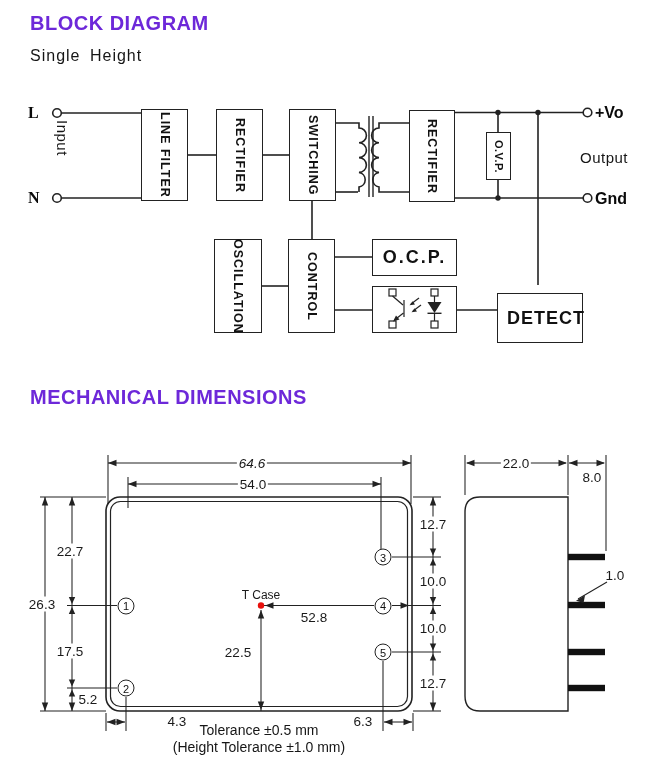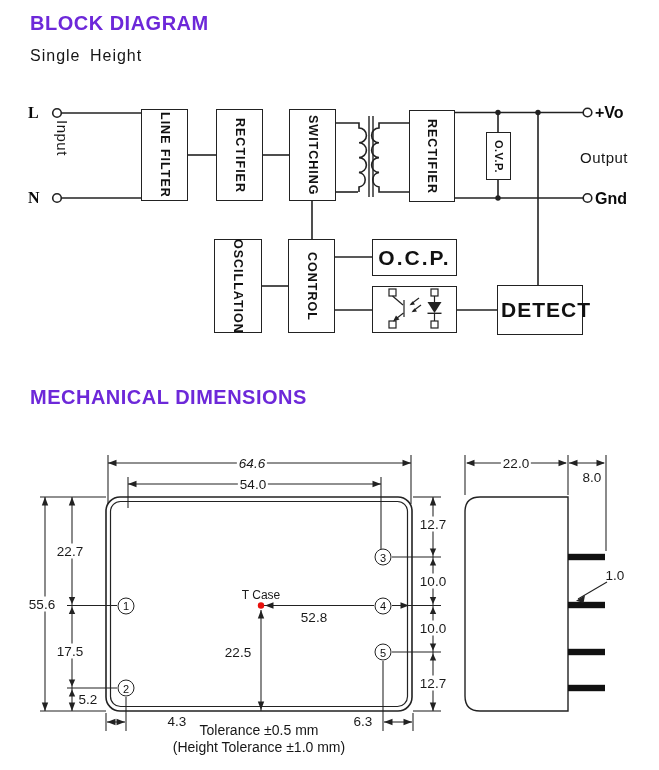--- a/index.html
+++ b/index.html
@@ -4,21 +4,21 @@
 <style>
   html,body{margin:0;padding:0;background:#fff;}
   #page{position:relative;width:659px;height:770px;background:#fff;overflow:hidden;
         font-family:"Liberation Sans",sans-serif;color:#111;}
   .title{position:absolute;font:700 20px "Liberation Sans",sans-serif;letter-spacing:.5px;color:#6d28d9;white-space:nowrap;}
   .subtitle{position:absolute;font:400 16px "Liberation Sans",sans-serif;letter-spacing:1px;word-spacing:4px;color:#161616;white-space:nowrap;}
   .blk{position:absolute;box-sizing:border-box;border:1.8px solid #222;background:#fff;
        display:flex;align-items:center;justify-content:center;
        font:700 12.5px "Liberation Sans",sans-serif;letter-spacing:1px;color:#111;text-align:center;}
   .vert{writing-mode:vertical-rl;}
-  .hlabel{letter-spacing:2px;font-size:21px;}
+  .hlabel{letter-spacing:2px;font-size:18px;}
   .term{position:absolute;font:700 16px "Liberation Sans",sans-serif;color:#0a0a0a;white-space:nowrap;}
   .term.serif{font:600 16px "Liberation Serif",serif;}
   .plain{position:absolute;font:400 15px "Liberation Sans",sans-serif;letter-spacing:.5px;color:#161616;white-space:nowrap;}
   .dim{position:absolute;transform:translate(-50%,-50%);background:#fff;padding:0 2px;
        font:400 13.5px "Liberation Sans",sans-serif;color:#1a1a1a;white-space:nowrap;}
   .dim.nobg{background:transparent;padding:0;}
   .dim.small{font-size:12px;}
   .pin-circle{position:absolute;width:17px;height:17px;box-sizing:border-box;border:1.4px solid #222;border-radius:50%;
        background:#fff;display:flex;align-items:center;justify-content:center;
        font:400 11px "Liberation Sans",sans-serif;color:#111;transform:translate(-50%,-50%);}
@@ -175,21 +175,21 @@
   <div class="plain" style="left:580px;top:149px;">Output</div>
 
   <div class="blk vert" style="left:141px;top:109px;width:47px;height:92px;">LINE FILTER</div>
   <div class="blk vert" style="left:216px;top:109px;width:47px;height:92px;">RECTIFIER</div>
   <div class="blk vert" style="left:289px;top:109px;width:47px;height:92px;">SWITCHING</div>
   <div class="blk vert" style="left:409px;top:110px;width:46px;height:92px;">RECTIFIER</div>
   <div class="blk vert" style="left:486px;top:132px;width:25px;height:48px;font-size:11px;letter-spacing:.5px;">O.V.P.</div>
   <div class="blk vert" style="left:214px;top:239px;width:48px;height:94px;">OSCILLATION</div>
   <div class="blk vert" style="left:288px;top:239px;width:47px;height:94px;">CONTROL</div>
   <div class="blk hlabel" style="left:372px;top:239px;width:85px;height:37px;">O.C.P.</div>
-  <div class="blk hlabel" style="left:497px;top:285px;width:86px;height:50px;letter-spacing:1px;padding-left:12px;">DETECT</div>
+  <div class="blk hlabel" style="left:497px;top:293px;width:86px;height:50px;letter-spacing:1px;padding-left:12px;">DETECT</div>
 
   <div class="blk" style="left:372px;top:286px;width:85px;height:47px;">
     <svg width="81" height="43" viewBox="0 0 81 43" style="position:static;">
       <g stroke="#222" stroke-width="1.2" fill="#fff">
         <rect x="15" y="1" width="7" height="7"></rect>
           <rect x="15" y="33" width="7" height="7"></rect>
         <rect x="57" y="1" width="7" height="7"></rect>
           <rect x="57" y="33" width="7" height="7"></rect>
       </g>
       <g stroke="#222" stroke-width="1.2" fill="none">
@@ -207,21 +207,21 @@
         <path d="M37.5 24.2 L43 23.6 L40.7 20.2 Z"></path>
         <path d="M53.5 14 L67.5 14 L60.5 25 Z"></path>
         <path d="M53.5 24.6 H67.5 V26 H53.5 Z"></path>
       </g>
     </svg>
   </div>
 
   <div class="dim" style="left:252px;top:463px;font-style:italic;">64.6</div>
   <div class="dim" style="left:253px;top:484px;">54.0</div>
   <div class="dim" style="left:70px;top:551px;">22.7</div>
-  <div class="dim" style="left:42px;top:604px;">55.6</div>
+  <div class="dim" style="left:42px;top:604px;">26.3</div>
   <div class="dim" style="left:70px;top:651px;">17.5</div>
   <div class="dim nobg" style="left:88px;top:699px;">5.2</div>
   <div class="dim nobg" style="left:153px;top:721px;margin-left:24px;">4.3</div>
   <div class="dim" style="left:433px;top:524px;">12.7</div>
   <div class="dim" style="left:433px;top:581px;">10.0</div>
   <div class="dim" style="left:433px;top:628px;">10.0</div>
   <div class="dim" style="left:433px;top:683px;">12.7</div>
   <div class="dim nobg" style="left:363px;top:721px;">6.3</div>
   <div class="dim nobg" style="left:314px;top:617px;">52.8</div>
   <div class="dim nobg" style="left:238px;top:652px;">22.5</div>

